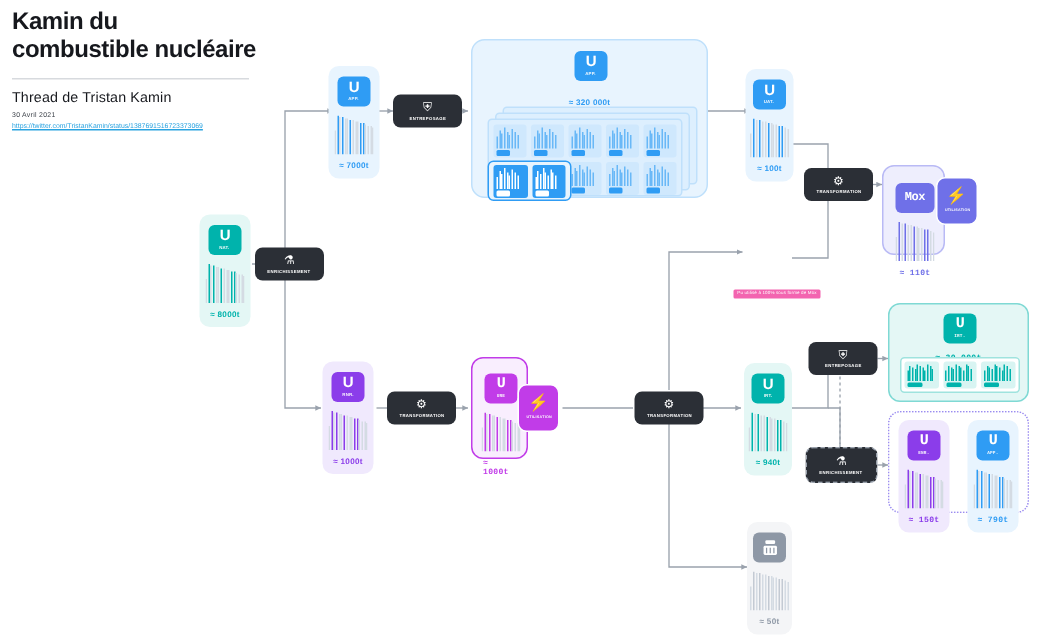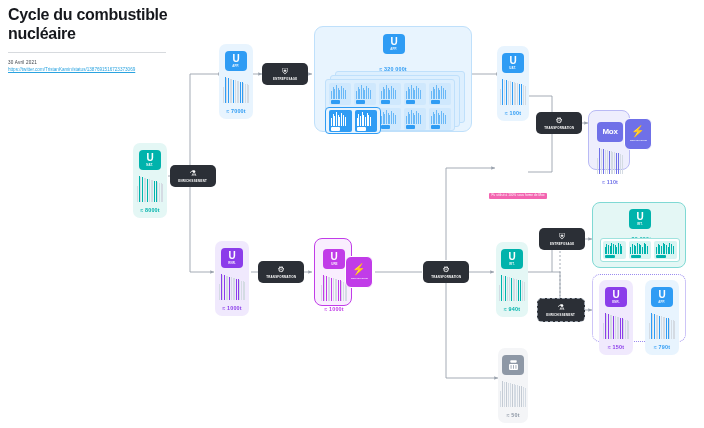--- a/index.html
+++ b/index.html
@@ -105,21 +105,21 @@
   .asm .tag { position: absolute; left: 2px; bottom: 1.5px; height: 3.5px; width: 9px;
               background: #2f9cf4; border-radius: 1px; }
   .asm.hi { background: #2f9cf4; }
   .asm.hi i { background: #ffffff; }
   .asm.hi .tag { background: #ffffff; }
   #asm-highlight {
     position: absolute; border: 1.2px solid #2f9cf4; border-radius: 4px; background: #e8f4fe;
   }
 
   
-  .frame { position: absolute; border-radius: 8px; }
+  .frame { position: absolute; border-radius: 8px; font-family: Liberation Mono, monospace; }
   #mox-frame { left: 588px; top: 110px; width: 42px; height: 60px;
                background: #eeeefd; border: 1px solid #b9baf5; }
   #storage-frame { left: 592px; top: 202px; width: 94px; height: 66px;
                    background: #e4f7f5; border: 1px solid #7fd9d4; }
   #recycle-frame { left: 592px; top: 274px; width: 94px; height: 68px;
                    border: 1px dotted #9b8cf0; background: #ffffff; }
 
   .util-badge {
     position: absolute; width: 28px; height: 32px; border-radius: 6px;
     display: flex; flex-direction: column; align-items: center; justify-content: center; gap: 2px;
@@ -150,22 +150,23 @@
     font-size: 3px; color: #fff; letter-spacing: .1px; line-height: 5.5px;
     text-align: center; white-space: nowrap;
   }
 </style>
 </head>
 <body>
 
 <div id="canvas">
 
   <div id="title-block">
-    <div id="page-title">Cycle du combustible nucléaire</div>
+    <div id="page-title">Kamin du combustible nucléaire</div>
     <div id="title-rule"></div>
+    <div id="thread-author">Thread de Tristan Kamin</div>
     <div id="thread-date">30 Avril 2021</div>
     <a id="thread-link" href="#">https://twitter.com/TristanKamin/status/1387691516723373069</a>
   </div>
 
   <svg id="wires">
     <defs>
       <marker id="ar" markerWidth="5" markerHeight="5" refX="4.2" refY="2" orient="auto">
         <path d="M0,0 L4.2,2 L0,4 z" fill="#9aa2ad"></path>
       </marker>
     </defs>

